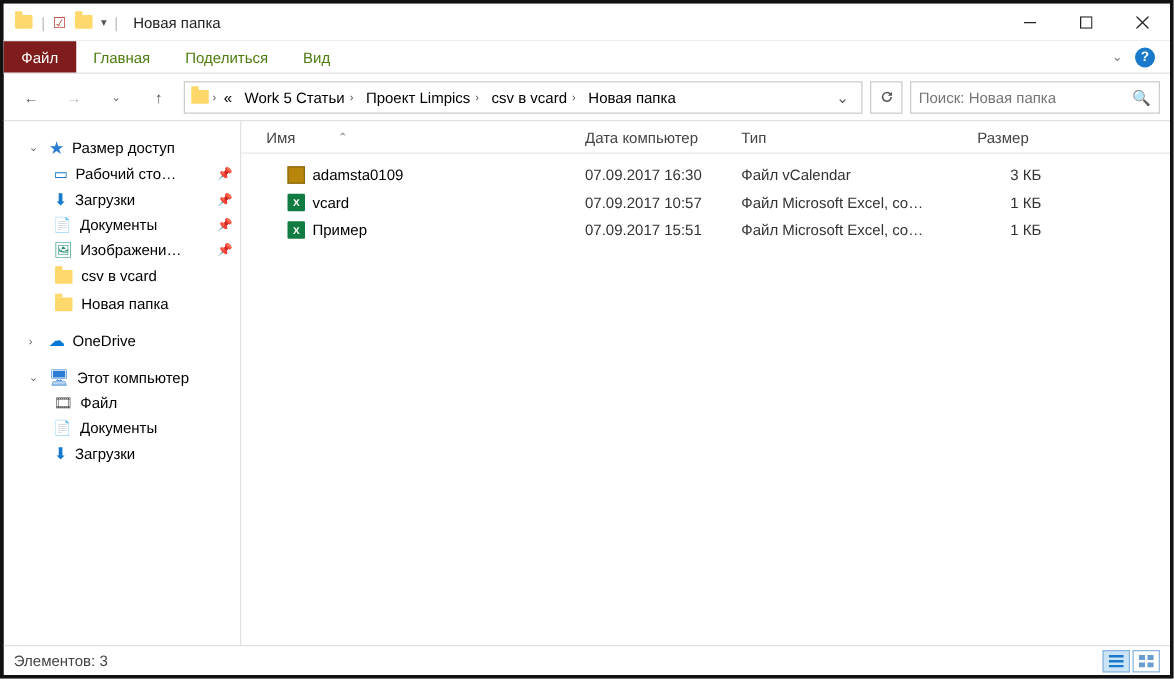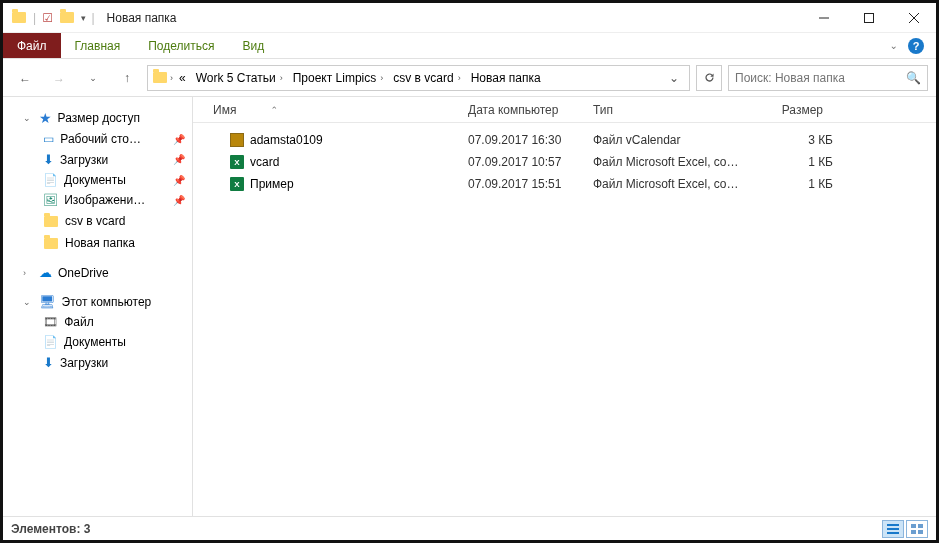--- a/index.html
+++ b/index.html
@@ -40,21 +40,21 @@
 .col-date { width: 125px; }
 .col-type { width: 160px; align-items: flex-end; }
 .col-size { width: 80px; text-align: right; justify-content: flex-end; }
 .sort-ind { font-size: 9px; color: #777; }
 .rows { flex: 1; padding-top: 6px; }
 .file-row { display: flex; align-items: center; height: 22px; padding-left: 20px; cursor: pointer; }
 .file-name-cell { width: 255px; display: flex; align-items: flex-start; gap: 6px; padding-left: 17px; }
 .file-date-cell { width: 125px; color: #333; }
 .file-type-cell { width: 160px; color: #333; white-space: nowrap; overflow: hidden; text-overflow: ellipsis; }
 .file-size-cell { width: 80px; color: #333; text-align: right; }
-.statusbar { height: 24px; border-top: 1px solid #e1e1e1; display: flex; align-items: center; padding: 0 8px; color: #444; font-weight: bold; }
+.statusbar { height: 24px; border-top: 1px solid #e1e1e1; display: flex; align-items: center; padding: 0 8px; color: #444; }
 .statusbar-right { margin-left: auto; display: flex; gap: 2px; }
 .view-btn { width: 22px; height: 18px; border: 1px solid #8bb5dc; display: flex; align-items: center; justify-content: center; cursor: pointer; }
 .view-btn.active { background: #cce4f7; }
 .excel-icon { width:14px; height:14px; background:#107c41; color:#fff; font-size:8px; font-weight:bold; display:flex; align-items:center; justify-content:center; border-radius:1px; }
 .vcal-icon { width:14px; height:14px; background:#b8860b; border:1px solid #8b6914; }
 .star-icon { color:#2b7cd3; font-size:14px; }
 .cloud-icon { color:#0078d4; font-size:13px; }
 .pc-icon { color:#2b7cd3; font-size:13px; }
 .img-icon { color:#1f8a70; font-size:12px; }
 .doc-icon { color:#5b5b5b; font-size:12px; }

